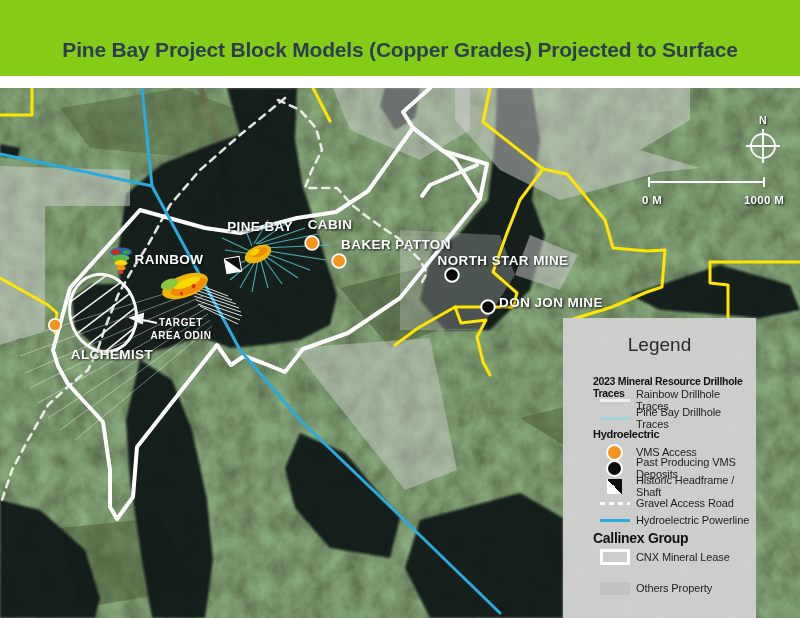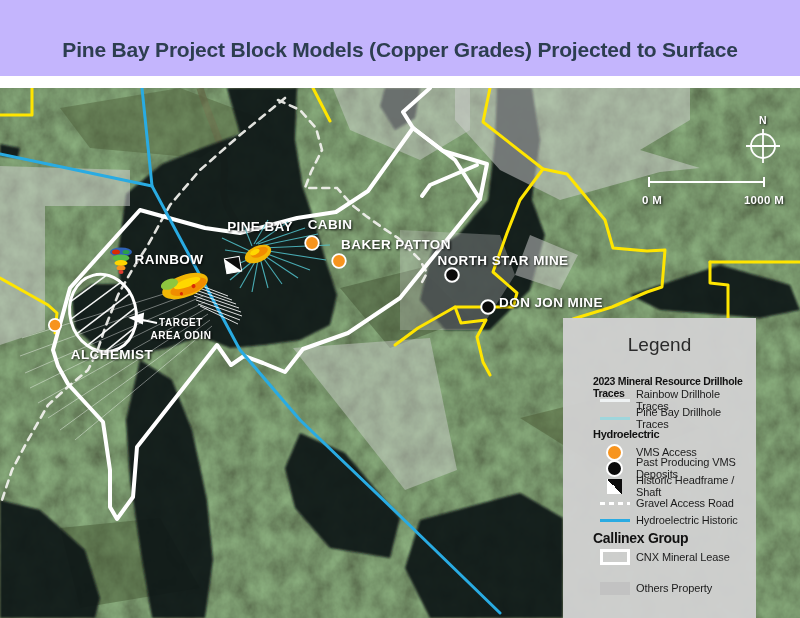--- a/index.html
+++ b/index.html
@@ -2,21 +2,21 @@
 <html><head>
 <meta charset="utf-8">
 <style>
   html,body{margin:0;padding:0;}
   body{
     width:800px;height:618px;position:relative;overflow:hidden;
     background:#ffffff;font-family:"Liberation Sans",sans-serif;
   }
   
   .header{
-    position:absolute;left:0;top:0;width:800px;height:76px;background:#c4b5fd;
+    position:absolute;left:0;top:0;width:800px;height:76px;background:#84cc16;
     display:flex;align-items:center;justify-content:center;
   }
   .header h1{
     margin:0;padding-top:24px;font-size:21px;font-weight:700;color:#2d3e50;
     letter-spacing:-0.2px;
   }
   
   .map{position:absolute;left:0;top:88px;width:800px;height:530px;background:#2c3a27;}
   .map svg{display:block;}
   text.maplabel{
@@ -308,21 +308,21 @@
   <div class="lrow" style="top:177px">
     <span class="sw">
         <span class="sw-dash"></span>
       </span>
     <span class="lab">Gravel Access Road</span>
   </div>
   <div class="lrow" style="top:194px">
     <span class="sw">
         <span class="sw-line blue"></span>
       </span>
-    <span class="lab">Hydroelectric Historic</span>
+    <span class="lab">Hydroelectric Powerline</span>
   </div>
 
   <div class="lhead" style="top:212px;font-size:14px">Callinex Group</div>
 
   <div class="lrow" style="top:231px">
     <span class="sw">
         <span class="sw-rect white"></span>
       </span>
     <span class="lab">CNX Mineral Lease</span>
   </div>

